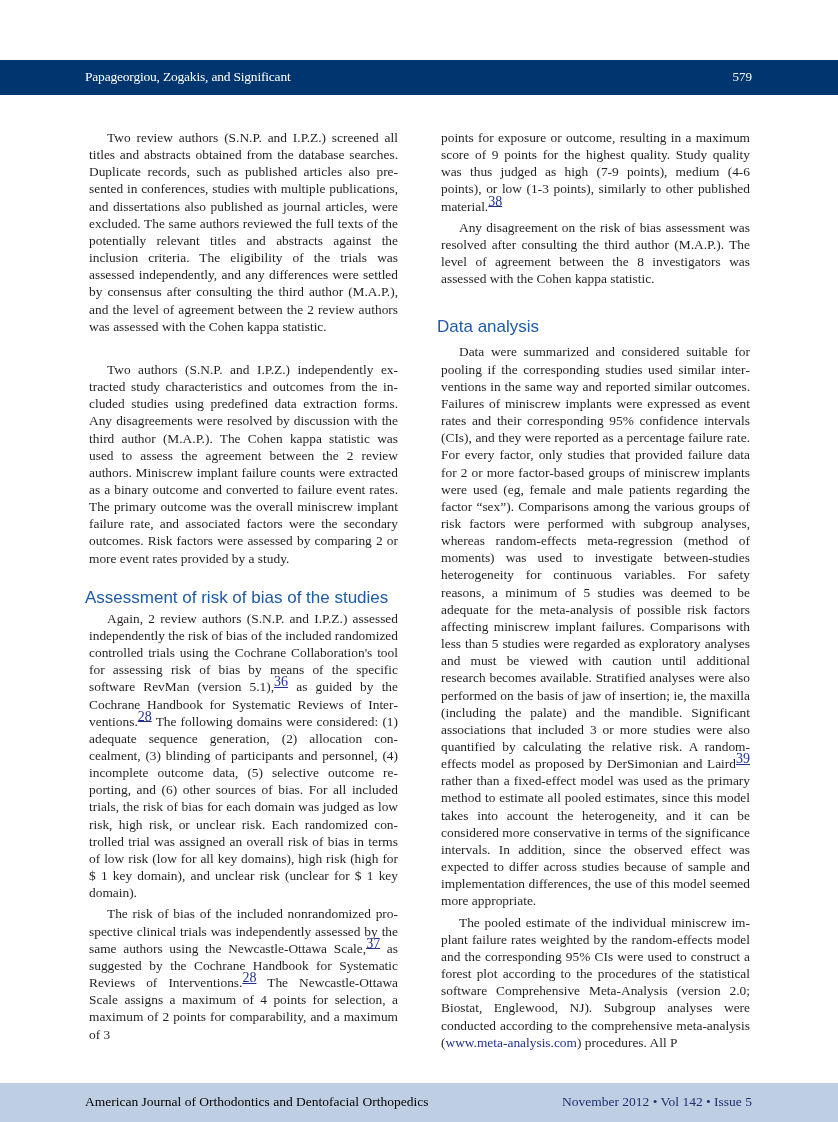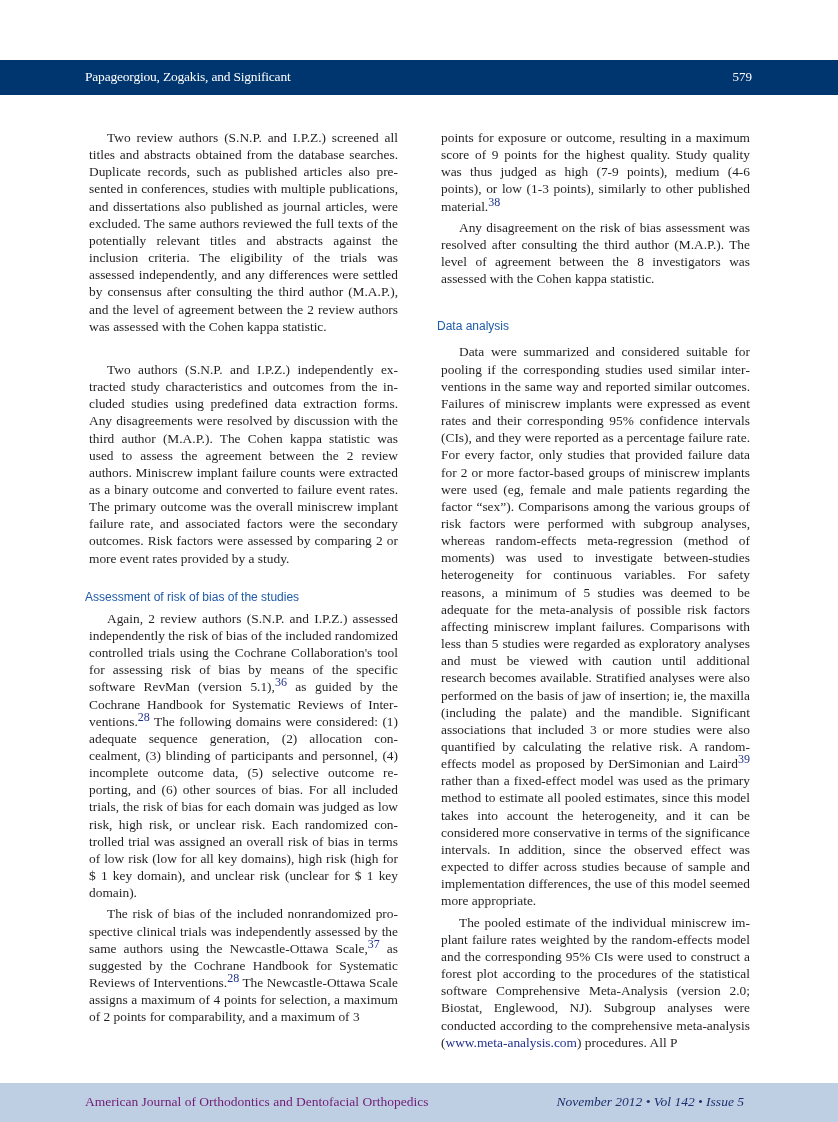--- a/index.html
+++ b/index.html
@@ -23,34 +23,34 @@
     position: absolute; top: 125px; width: 317px;
     font-size: 13.4px; line-height: 17.15px; text-align: justify;
     hyphens: manual;
   }
   .col-left { left: 85px; }
   .col-right { left: 437px; }
   .column p { margin: 4px; text-indent: 18px; }
   .column p.noindent { text-indent: 0; }
   .section-heading {
     font-family: "Liberation Sans", "DejaVu Sans", sans-serif;
-    font-size: 12px; color: #1e5aa8; font-weight: normal;
+    font-size: 17px; color: #1e5aa8; font-weight: normal;
     margin: 0; line-height: 17px;
   }
-  .sup { font-size: 12px; vertical-align: super; line-height: 0; color: #1f2f8f; }
+  .sup { font-size: 14px; vertical-align: super; line-height: 0; color: #1f2f8f; text-decoration: underline; }
   .link { color: #1f2f8f; }
   .footer-band {
     position: absolute; left: 0; top: 1083px; width: 838px; height: 39px;
     background: #bfcfe3;
   }
   .footer-journal {
-    position: absolute; left: 85px; top: 11px; color: #701a75; font-size: 13.5px; text-align: center;
+    position: absolute; left: 85px; top: 11px; color: #000000; font-size: 13.5px; text-align: center;
   }
   .footer-issue {
-    position: absolute; right: 94px; top: 11px; color: #1c2f6e; font-size: 13.5px; font-style: italic;
+    position: absolute; right: 86px; top: 11px; color: #1c2f6e; font-size: 13.5px;
   }
 </style>
 </head>
 <body>
 
 <div class="header-band">
   <span class="header-authors">Papageorgiou, Zogakis, and Significant</span>
   <span class="header-page">579</span>
 </div>
 

